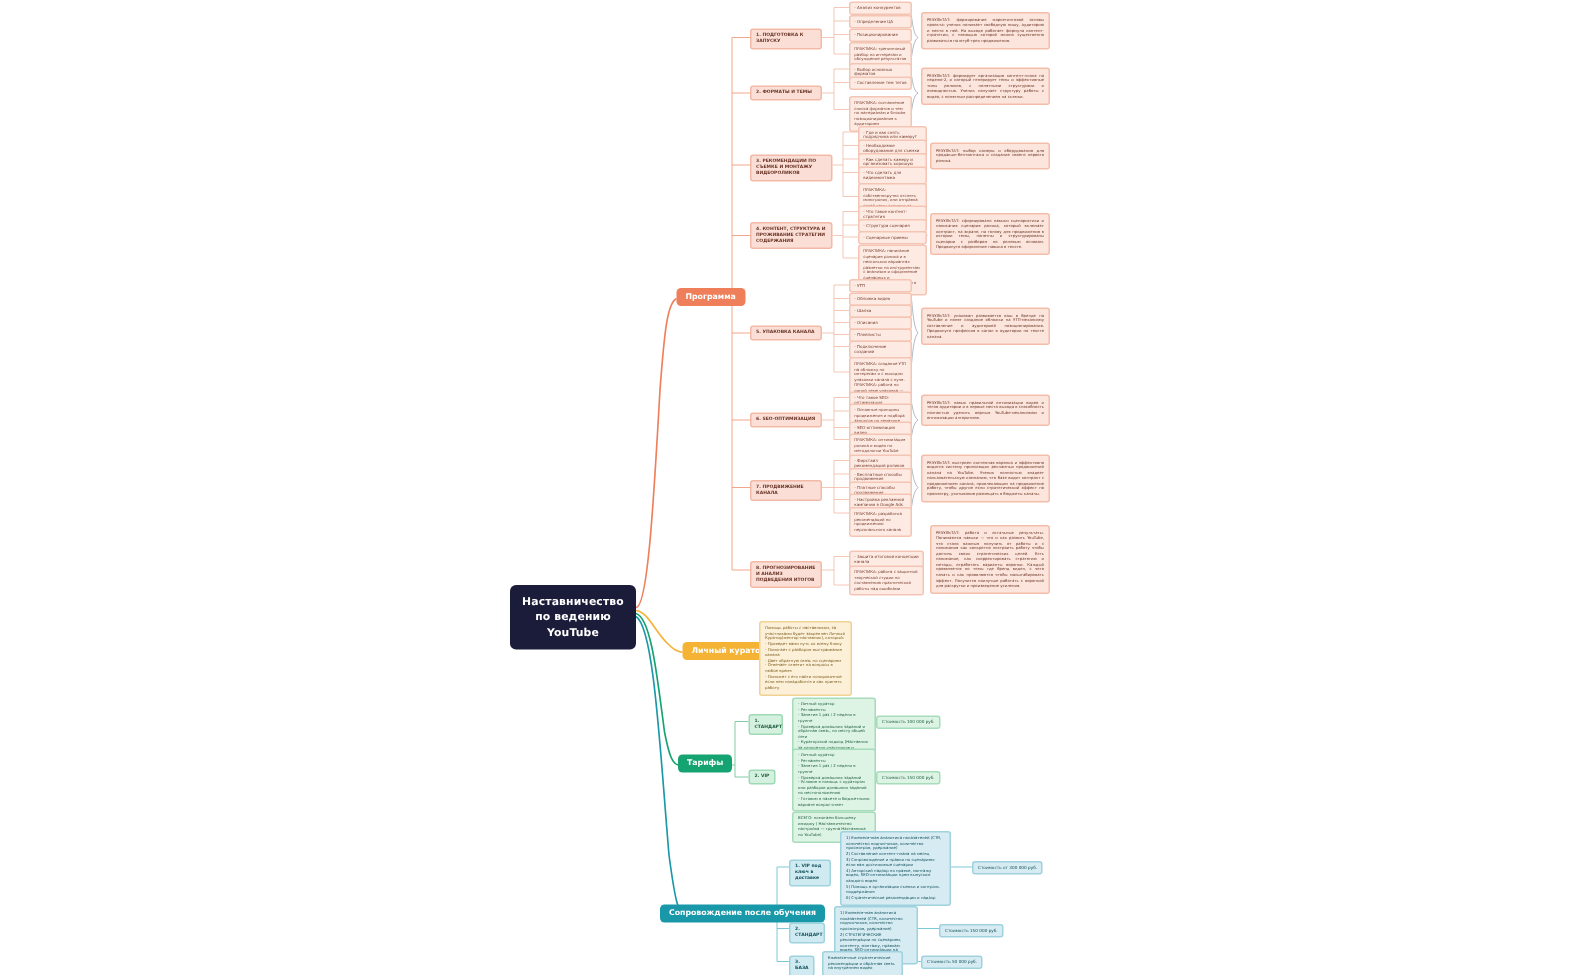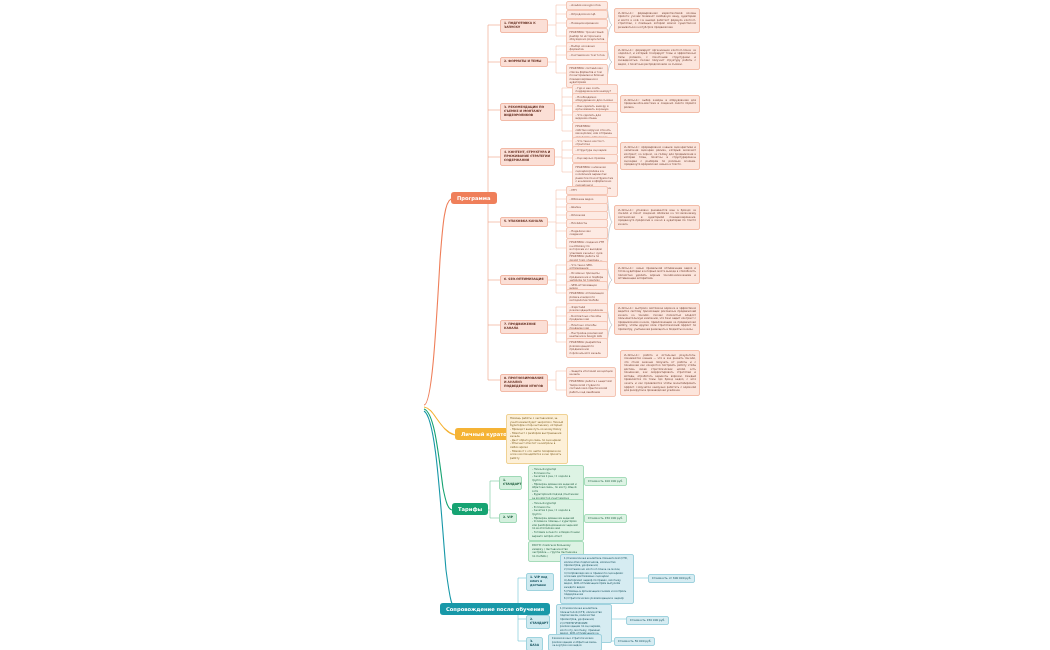--- a/index.html
+++ b/index.html
@@ -131,20 +131,21 @@
       <path d="M556 518 L 584 518"></path>
     </g>
     <g fill="none" stroke="#6dc2d4" stroke-width="0.6">
       <path d="M512 610 L 518 610 M 518 610 L 518 578 M 518 610 L 518 641 M 518 578 L 526 578 M 518 619 L 526 619 M 518 641 L 526 641"></path>
       <path d="M634 578 L 648 578"></path>
       <path d="M612 619 L 626 619"></path>
       <path d="M602 641 L 614 641"></path>
     </g>
   </svg>
 
+  <div class="node root" style="left:340px;top:390px;">Наставничество по ведению YouTube</div>
 
   <div class="node badge prog" style="left:451px;top:192px;">Программа</div>
   <div class="node badge curator" style="left:455px;top:428px;">Личный куратор</div>
   <div class="node badge tariff" style="left:452px;top:503px;">Тарифы</div>
   <div class="node badge support" style="left:440px;top:603px;">Сопровождение после обучения</div>
 
   <div class="node sec" style="left:500px;top:19px;width:48px;">1. ПОДГОТОВКА К ЗАПУСКУ</div>
   <div class="node leaf" style="left:566px;top:1px;width:42px;">- Анализ конкурентов</div>
   <div class="node leaf" style="left:566px;top:10px;width:42px;">- Определение ЦА</div>
   <div class="node leaf" style="left:566px;top:19px;width:42px;">- Позиционирование</div>

